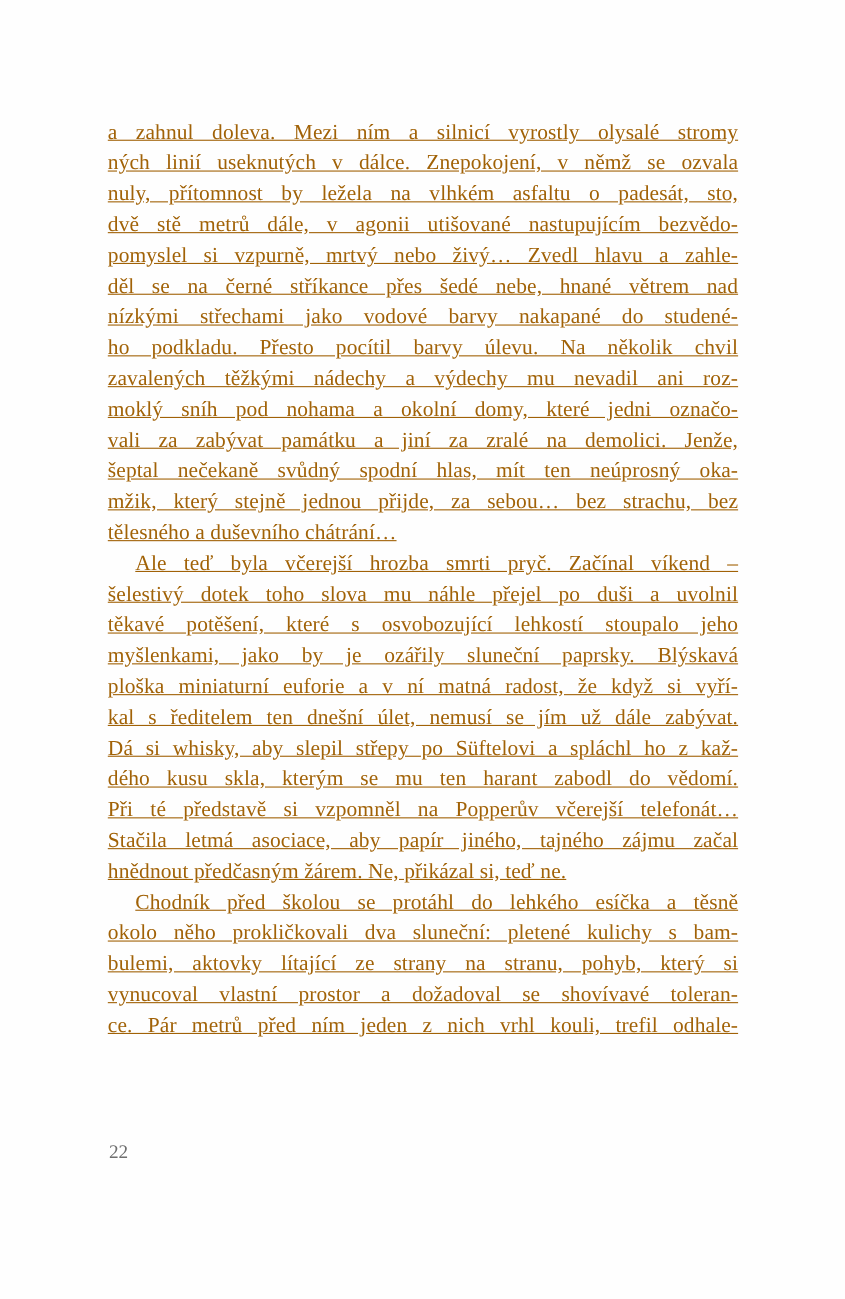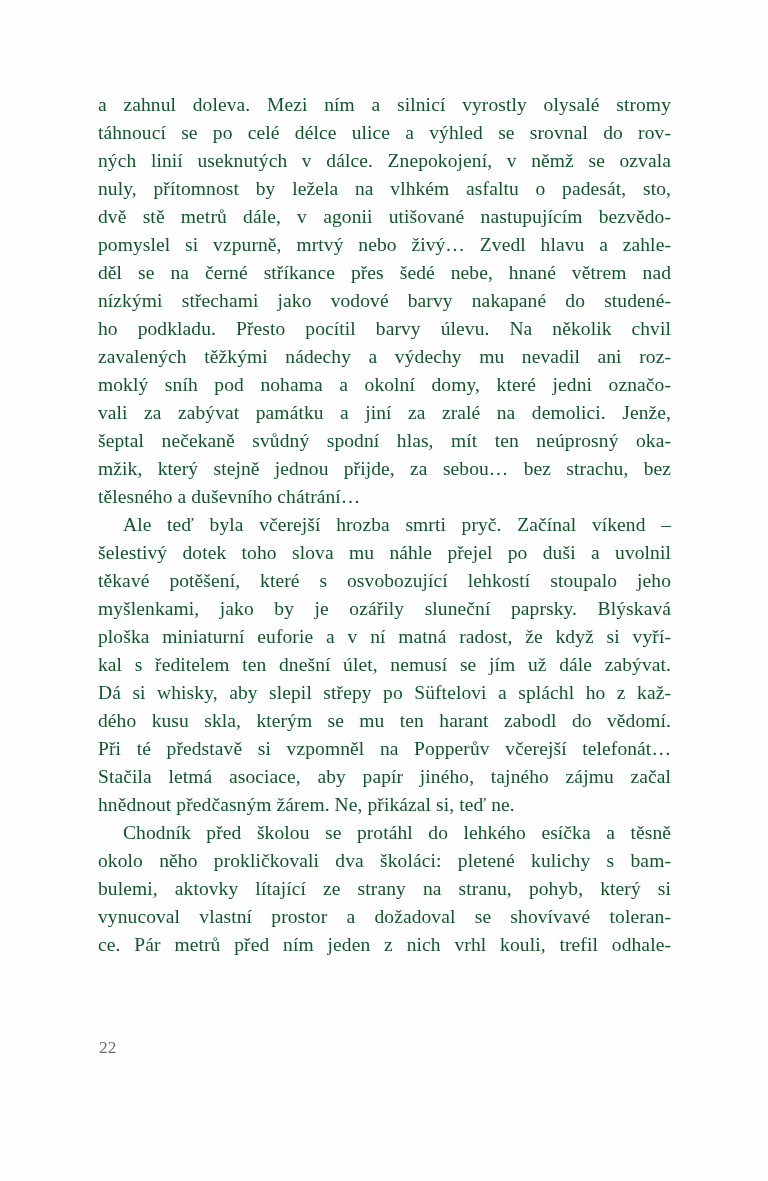--- a/index.html
+++ b/index.html
@@ -11,23 +11,24 @@
     position: relative;
     width: 768px;
     height: 1181px;
     background: #fefefe;
     overflow: hidden;
     font-family: "Liberation Serif", "DejaVu Serif", serif;
   }
   .text-block {
     position: absolute;
     left: 98px;
-    top: 91px;
+    top: 107px;
     width: 573px;
-    color: #14532d;
+    color: #a16207;
+    text-decoration: underline;
   }
   .line {
     font-size: 19.5px;
     line-height: 28px;
     text-align: justify;
     text-align-last: justify;
     letter-spacing: 0.1px;
   }
   .line.para-start {
     text-indent: 25px;
@@ -45,21 +46,20 @@
   }
 </style>
 </head>
 <body>
 
 <div class="book-page">
   <div class="text-block">
 
     <div>
       <div class="line">a zahnul doleva. Mezi ním a silnicí vyrostly olysalé stromy</div>
-      <div class="line">táhnoucí se po celé délce ulice a výhled se srovnal do rov-</div>
       <div class="line">ných linií useknutých v dálce. Znepokojení, v němž se ozvala</div>
       <div class="line">nuly, přítomnost by ležela na vlhkém asfaltu o padesát, sto,</div>
       <div class="line">dvě stě metrů dále, v agonii utišované nastupujícím bezvědo-</div>
       <div class="line">pomyslel si vzpurně, mrtvý nebo živý… Zvedl hlavu a zahle-</div>
       <div class="line">děl se na černé stříkance přes šedé nebe, hnané větrem nad</div>
       <div class="line">nízkými střechami jako vodové barvy nakapané do studené-</div>
       <div class="line">ho podkladu. Přesto pocítil barvy úlevu. Na několik chvil</div>
       <div class="line">zavalených těžkými nádechy a výdechy mu nevadil ani roz-</div>
       <div class="line">moklý sníh pod nohama a okolní domy, které jedni označo-</div>
       <div class="line">vali za zabývat památku a jiní za zralé na demolici. Jenže,</div>
@@ -77,21 +77,21 @@
       <div class="line">kal s ředitelem ten dnešní úlet, nemusí se jím už dále zabývat.</div>
       <div class="line">Dá si whisky, aby slepil střepy po Süftelovi a spláchl ho z kaž-</div>
       <div class="line">dého kusu skla, kterým se mu ten harant zabodl do vědomí.</div>
       <div class="line">Při té představě si vzpomněl na Popperův včerejší telefonát…</div>
       <div class="line">Stačila letmá asociace, aby papír jiného, tajného zájmu začal</div>
       <div class="line para-end">hnědnout předčasným žárem. Ne, přikázal si, teď ne.</div>
     </div>
 
     <div>
       <div class="line para-start">Chodník před školou se protáhl do lehkého esíčka a těsně</div>
-      <div class="line">okolo něho prokličkovali dva školáci: pletené kulichy s bam-</div>
+      <div class="line">okolo něho prokličkovali dva sluneční: pletené kulichy s bam-</div>
       <div class="line">bulemi, aktovky lítající ze strany na stranu, pohyb, který si</div>
       <div class="line">vynucoval vlastní prostor a dožadoval se shovívavé toleran-</div>
       <div class="line">ce. Pár metrů před ním jeden z nich vrhl kouli, trefil odhale-</div>
     </div>
 
   </div>
 
   <div class="page-number">22</div>
 </div>
 

